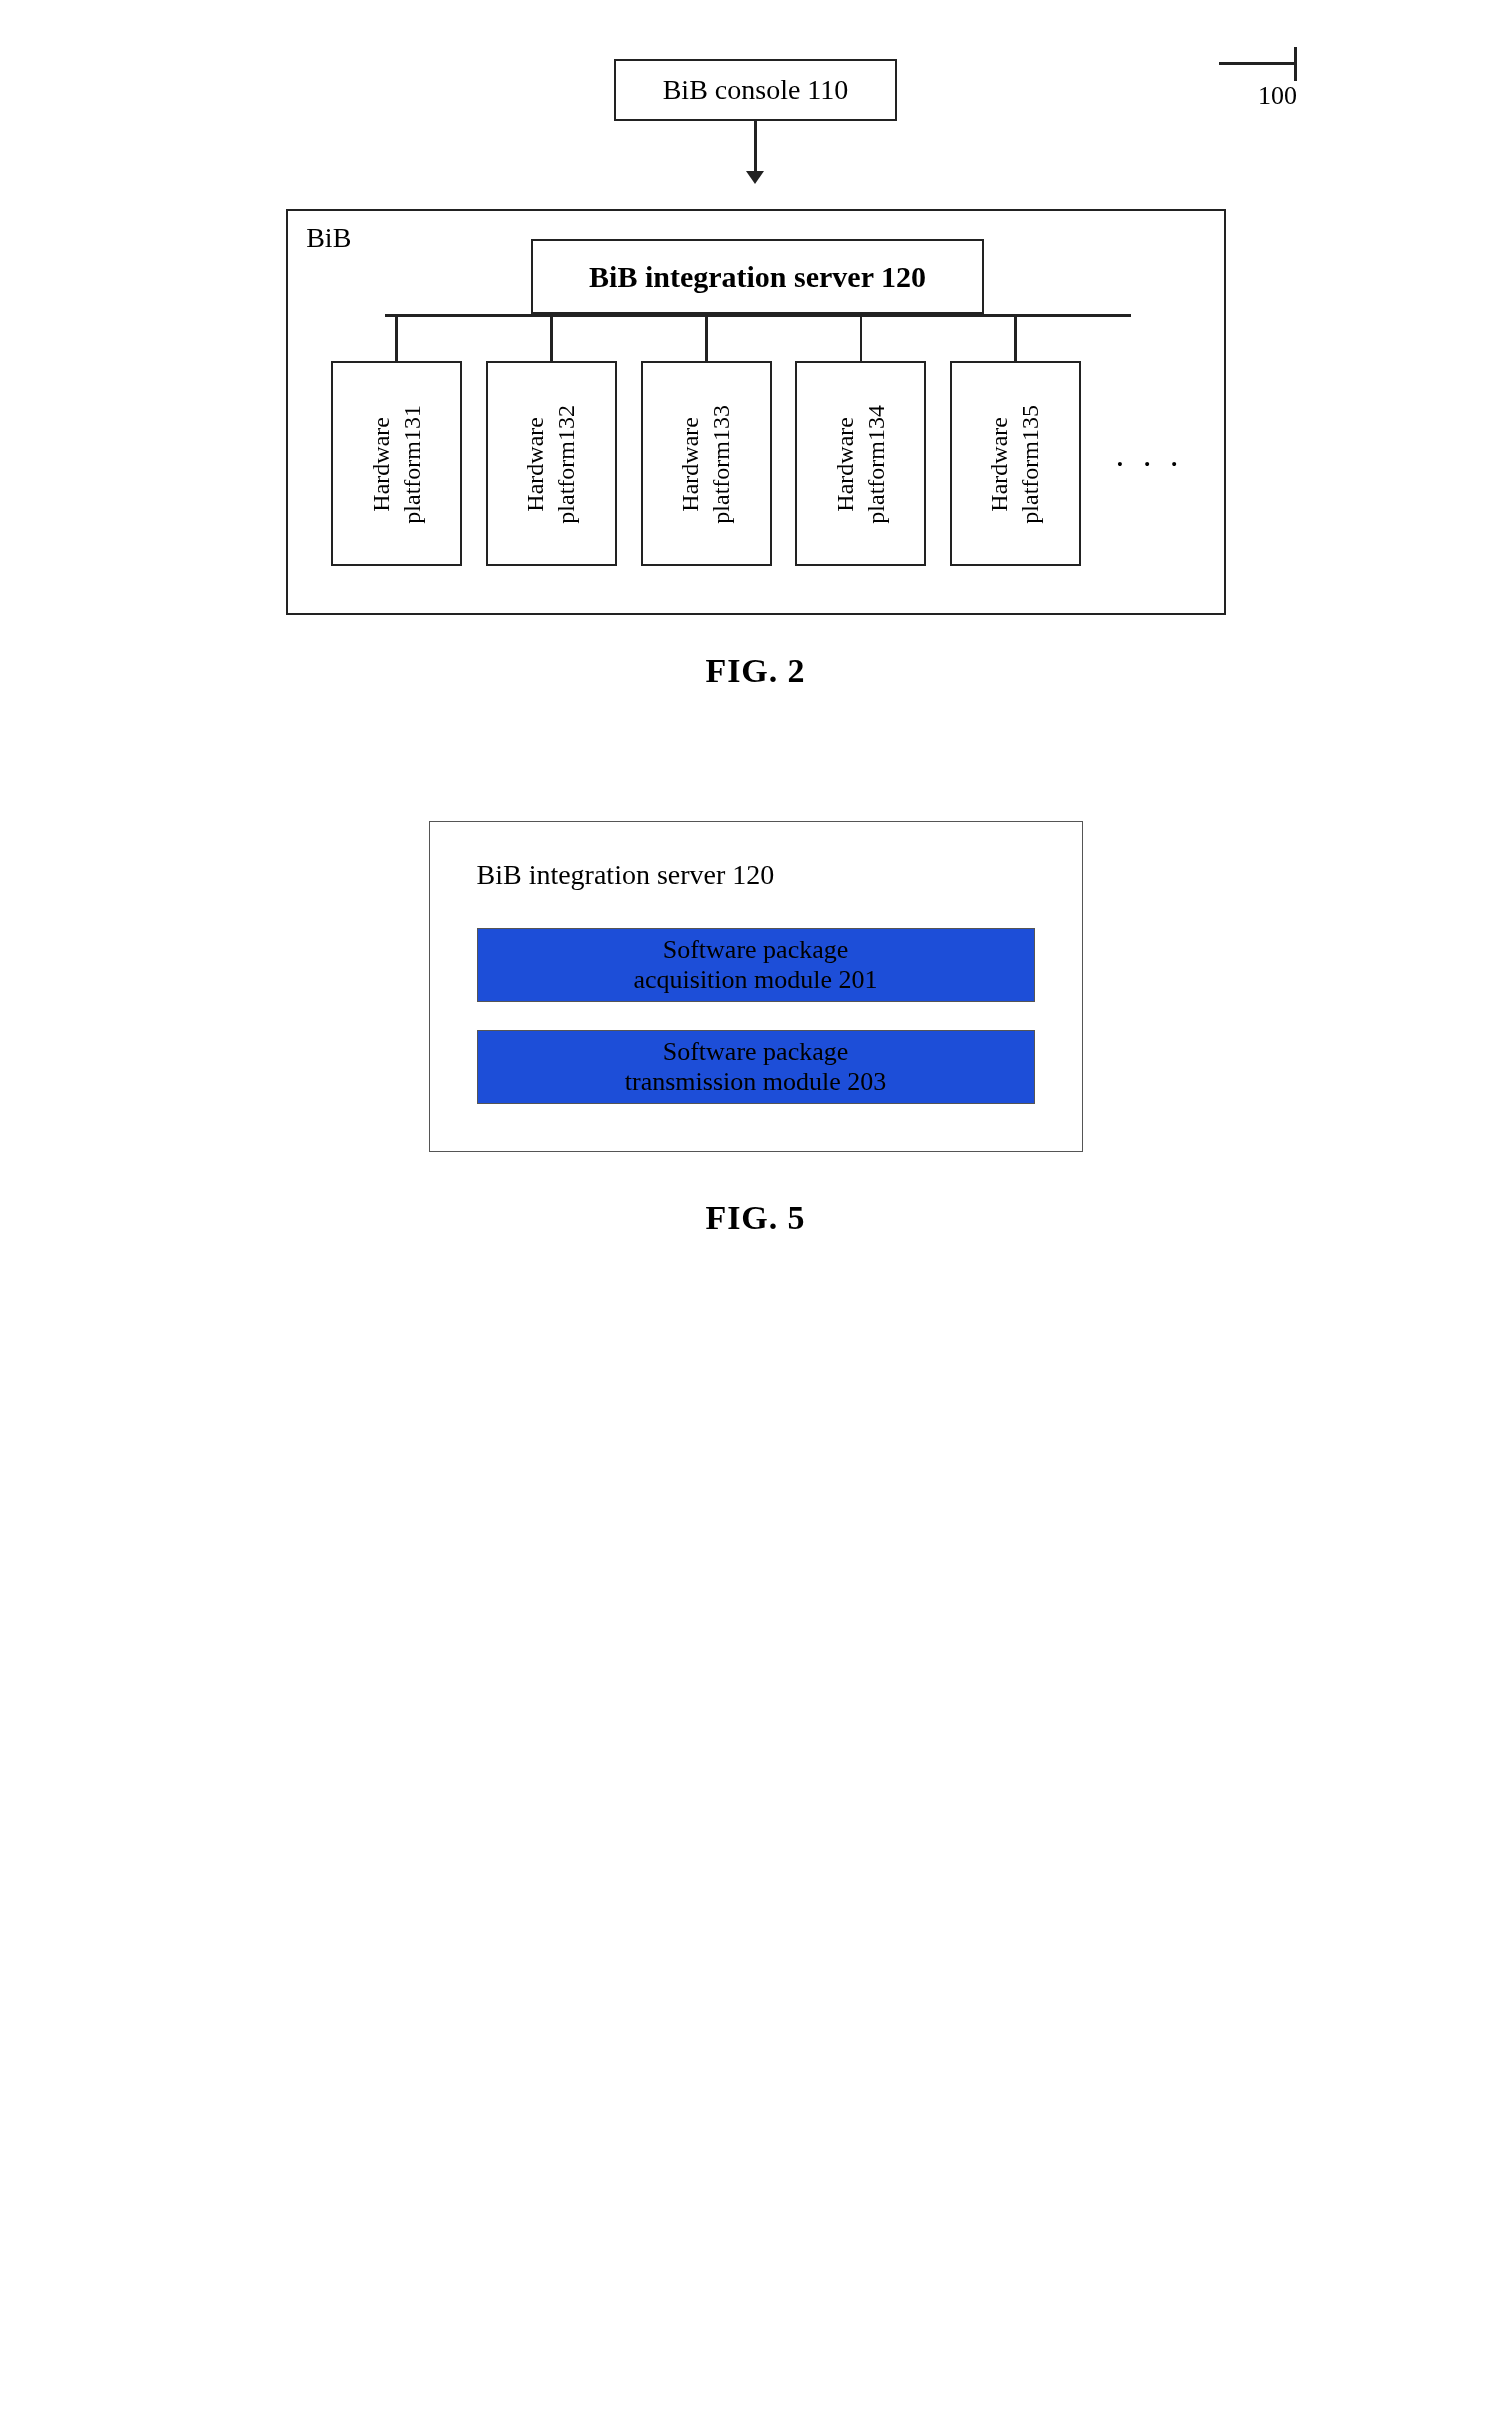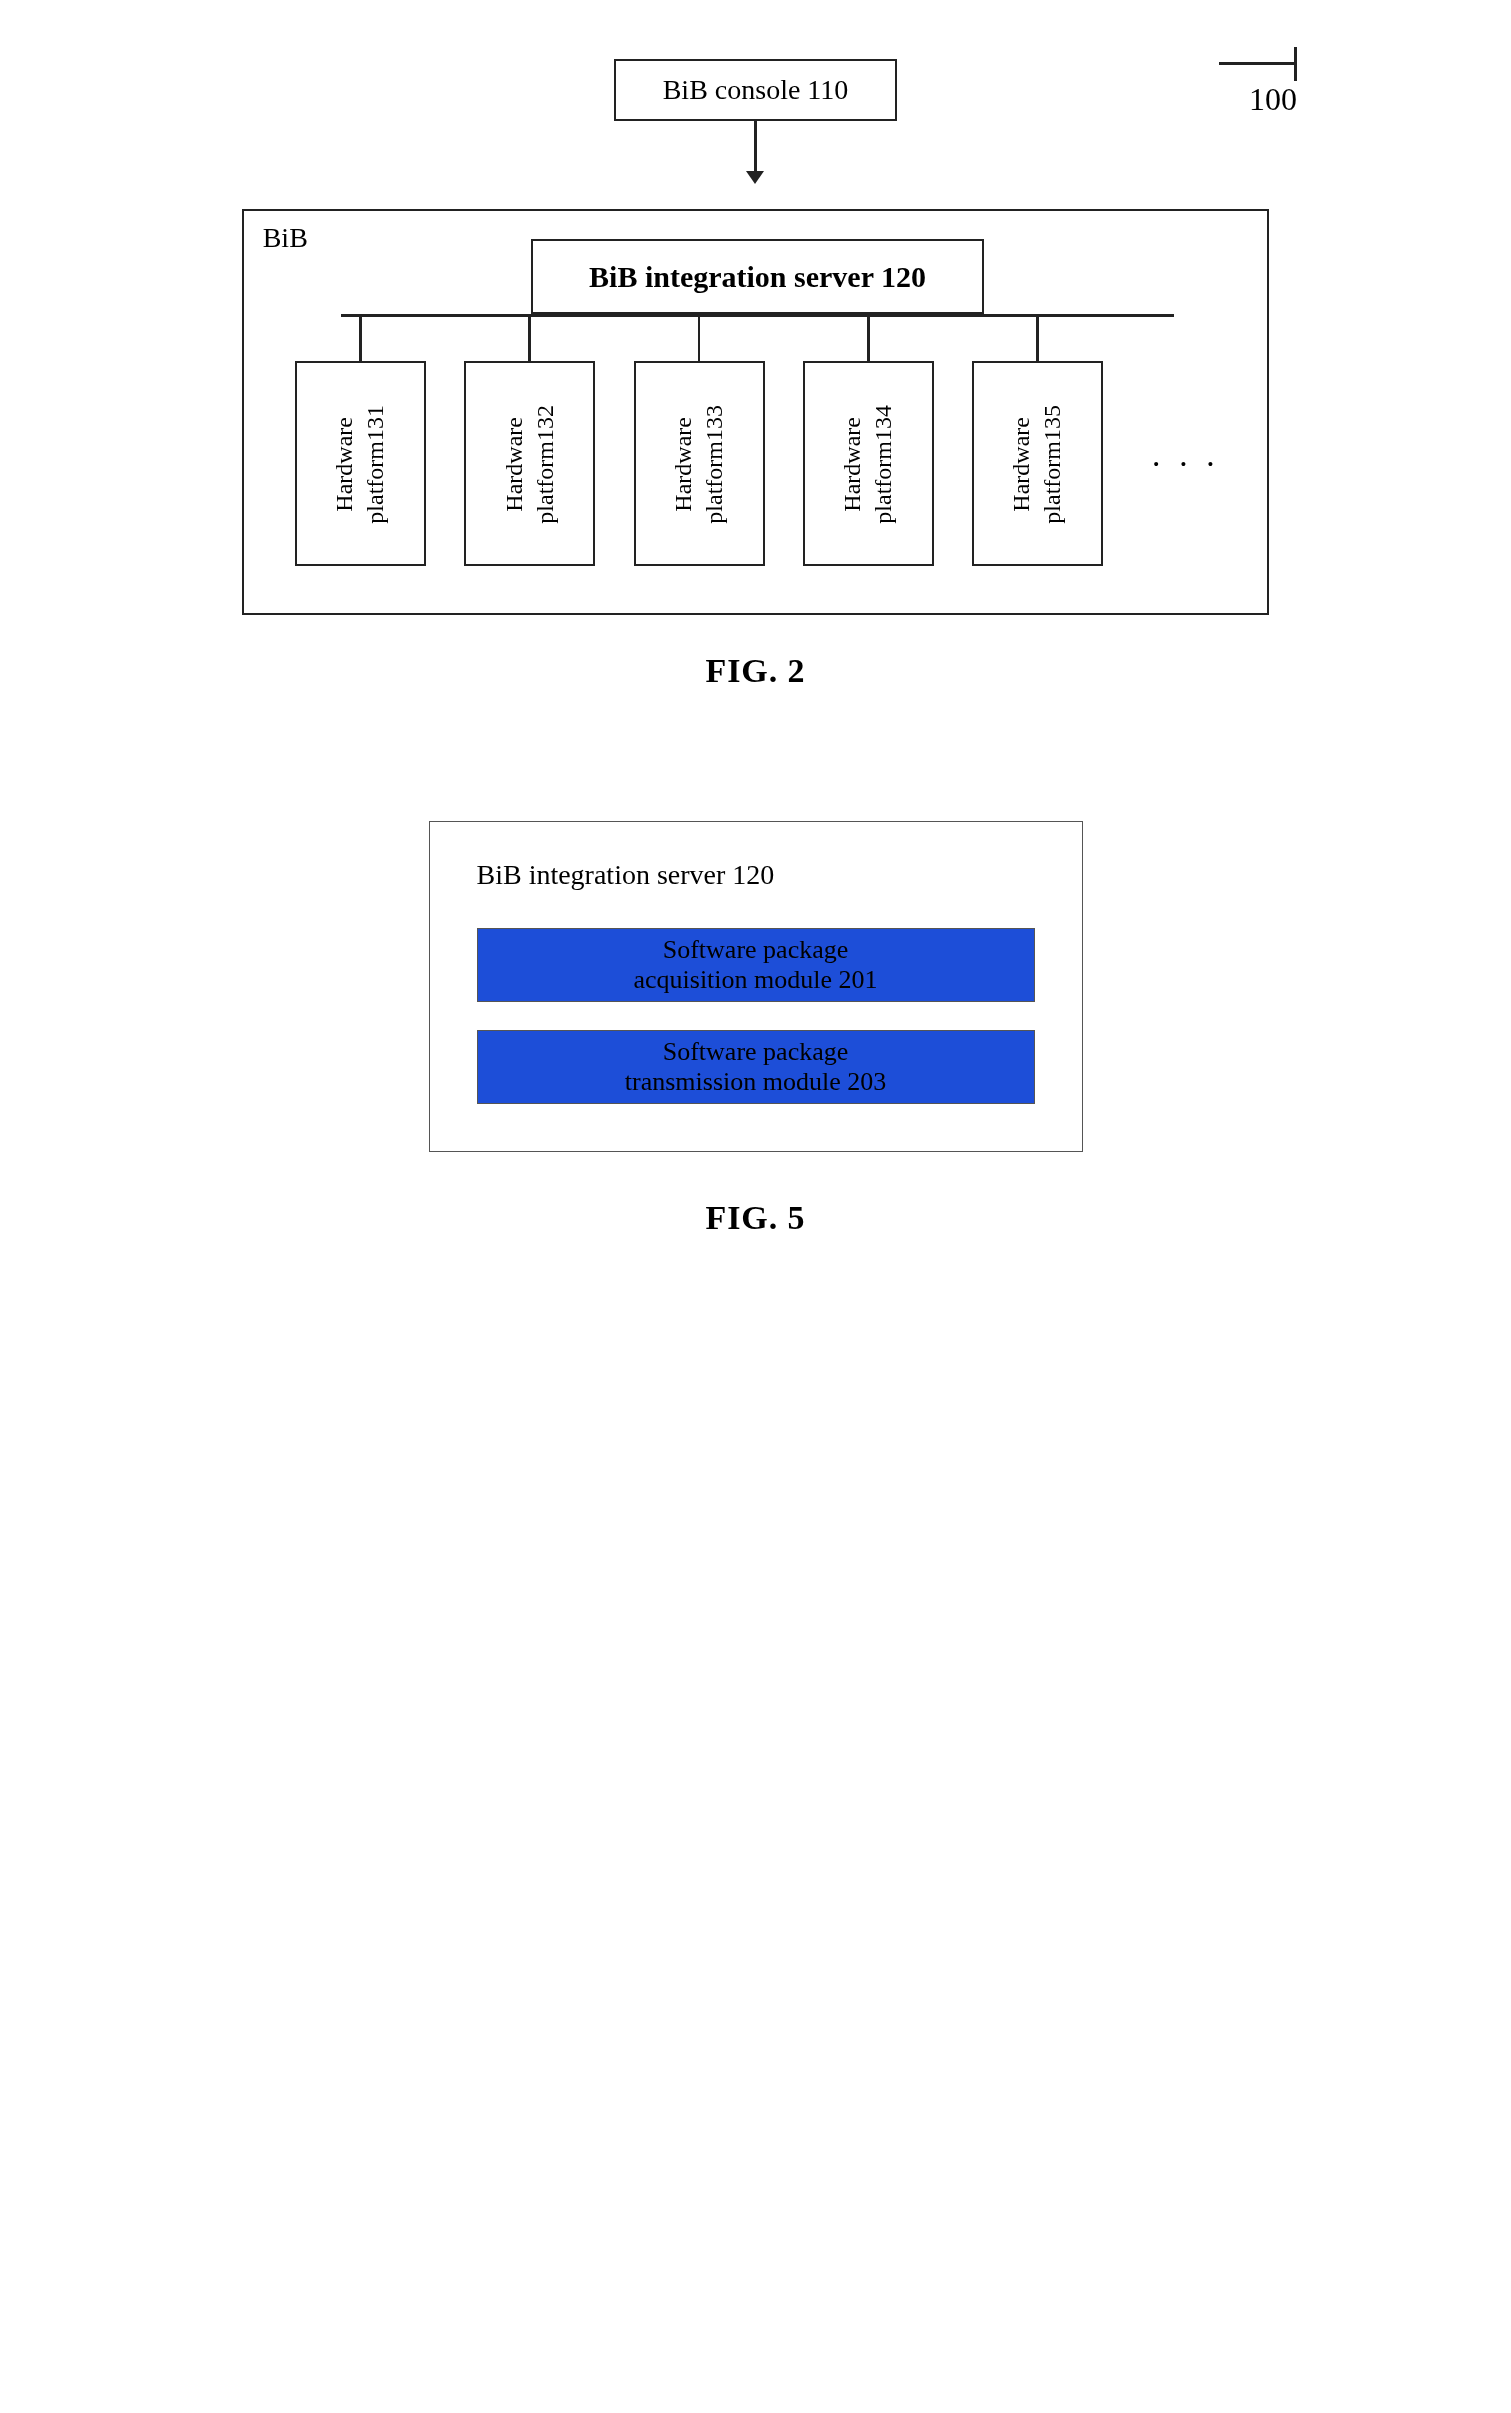--- a/index.html
+++ b/index.html
@@ -20,21 +20,21 @@
       display: flex;
       flex-direction: column;
       align-items: center;
       padding-top: 56px;
       padding-bottom: 56px;
     }
 
     
     .bib-outer-box {
       border: 2.8px solid #222;
-      width: 1027px;
+      width: 940px;
       padding: 28px 28px 47px 32px;
       position: relative;
       margin-top: 37px;
     }
 
     .bib-label {
       position: absolute;
       top: 11.2px;
       left: 18.7px;
       font-size: 28px;
@@ -182,21 +182,21 @@
 <div class="fig1-section">
 
   <div class="fig1-diagram" style="width:1027px; position:relative;">
 
     <div style="position:absolute; top:-9.3px; right:-28px; display:flex; align-items:flex-start; z-index:10;">
       <div style="display:flex; flex-direction:column; align-items:flex-end;">
         <div style="display:flex; align-items:center;">
           <div style="width:75px; height:2.8px; background:#222;"></div>
           <div style="width:2.8px; height:34px; background:#222; margin-left:0;"></div>
         </div>
-        <span style="font-size:32px; margin-right:0; align-self:flex-end;">100</span>
+        <span style="font-size:26px; margin-right:0; align-self:flex-end;">100</span>
       </div>
     </div>
 
     <div class="console-wrapper" style="position:relative; z-index:5;">
       <div class="bib-console-box" style="position:relative; top:2.8px;">BiB console 110</div>
     </div>
 
     <div style="width:2.8px; height:56px; background:#222; margin:0 auto; position:relative; z-index:4;">
       <div style="position:absolute; bottom:-12px; left:50%; transform:translateX(-50%);
                   border-left:9.3px solid transparent; border-right:9.3px solid transparent;

